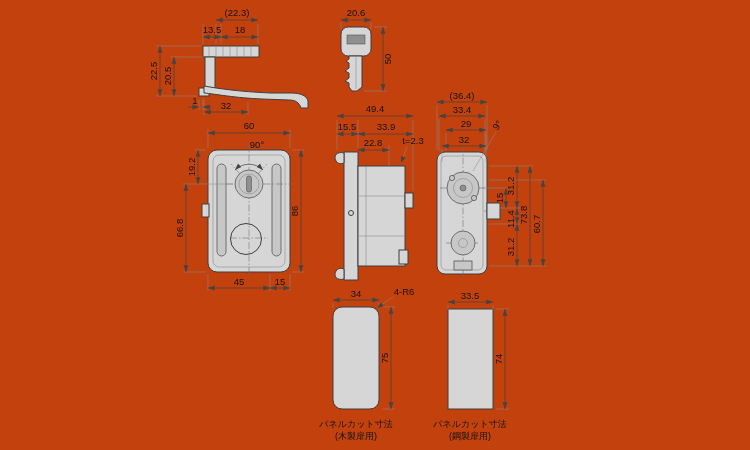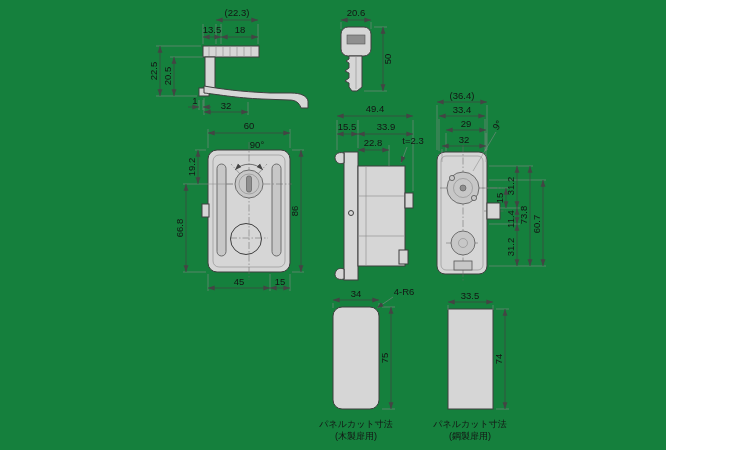--- a/index.html
+++ b/index.html
@@ -1,17 +1,17 @@
 <!DOCTYPE html>
 <html><head>
 <meta charset="utf-8">
 <style>
   html,body { margin:0; padding:0; background:#ffffff; }
   #canvas {
-    position:relative; width:666px; height:450px; background:#15803d;
+    position:relative; width:750px; height:450px; background:#c2410c;
     font-family:"Liberation Sans", sans-serif; overflow:hidden;text-decoration:underline;
   }
   svg text { text-anchor:middle; }
   .lbl { font:9.5px "Liberation Sans", sans-serif; fill:#141414; }
   .cap { font:9px "Liberation Sans", sans-serif; fill:#141414; }
   .part  { fill:#d6d6d6; stroke:#3f3f3f; stroke-width:1; }
   .part2 { fill:#c7c7c7; stroke:#565656; stroke-width:0.8; }
   .outline { fill:none; stroke:#3f3f3f; stroke-width:1; }
   .thin { fill:none; stroke:#8a8a8a; stroke-width:0.6; }
   .dim { stroke:#444444; stroke-width:0.7; fill:none; }

